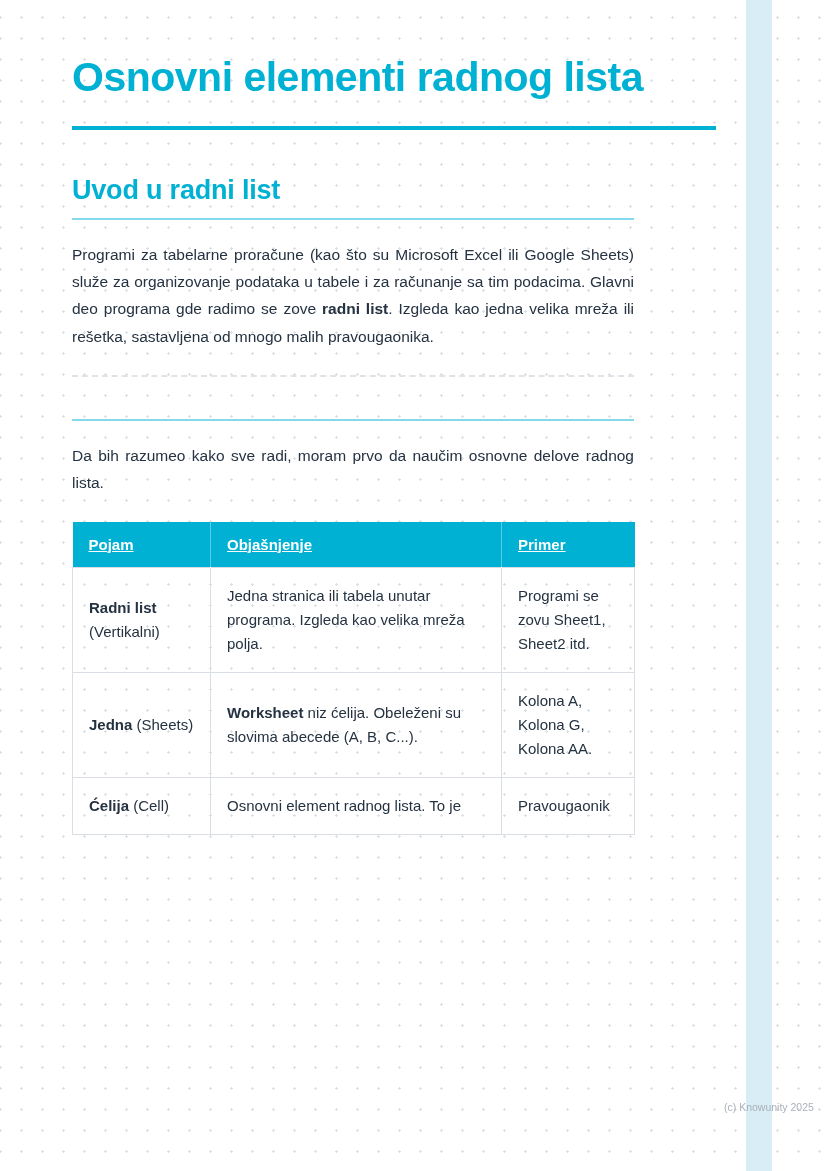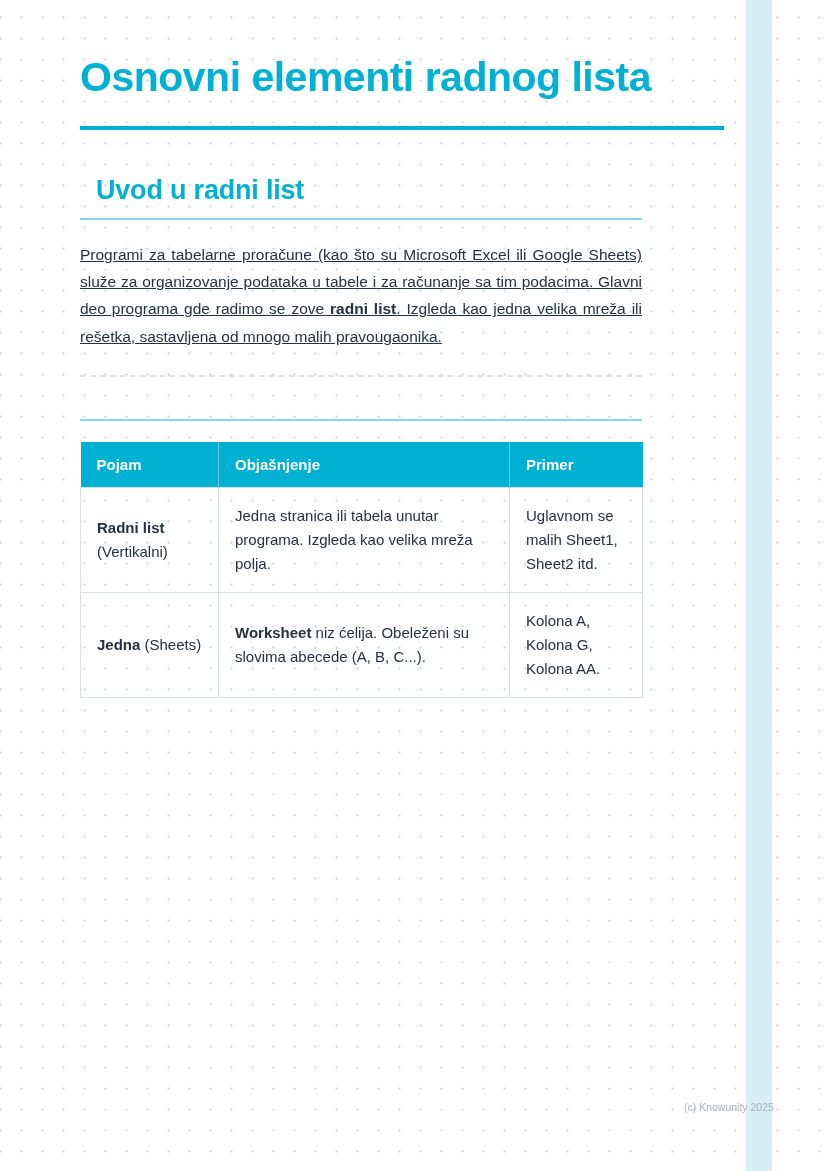--- a/index.html
+++ b/index.html
@@ -19,71 +19,71 @@
     background-color:#ffffff;
     background-image:radial-gradient(circle,#dbe0e5 1.1px,transparent 1.4px);
     background-size:21px 21px;
     background-position:11px 7px;
   }
   .stripe{
     position:absolute;left:746px;top:0;width:26px;height:1171px;
     background:var(--stripe);
   }
   .content{
-    position:absolute;left:80px;top:54px;width:562px;
+    position:absolute;left:72px;top:54px;width:562px;
   }
   h1.page-title{
     margin:0 0 24px 0;width:624px;
     font-size:41px;line-height:1.16;font-weight:bold;
     letter-spacing:-0.5px;color:var(--accent);
   }
   .title-rule{
     width:644px;height:4px;background:var(--accent);
     border:none;margin:0 0 44px 0;
   }
   h2.section-heading{
-    margin:0 0 12px 16px;
+    margin:0 0 12px 0;
     font-size:27px;line-height:1.2;font-weight:bold;
     letter-spacing:-0.2px;color:var(--accent);
   }
   .heading-rule{
     width:562px;height:2px;background:var(--accent-soft);
     border:none;margin:0 0 21px 0;
   }
   p.body-text{
     margin:0 0 25px 0;
     font-size:15.5px;line-height:1.76;
     text-align:justify;
-    text-decoration:underline;
   }
   hr.divider{
     border:none;border-top:2px dashed #e0e4e9;
     width:562px;margin:12px 0 42px 0;
   }
   table.concepts{
     border-collapse:collapse;table-layout:fixed;
     width:562px;font-size:15px;
   }
   table.concepts col.c1{width:138px;}
   table.concepts col.c2{width:291px;}
   table.concepts col.c3{width:133px;}
   table.concepts th{
     background:var(--accent);color:#ffffff;
     font-weight:bold;text-align:left;
     padding:14px 16px;font-size:15px;
     border:none;
+    text-decoration:underline;
   }
   table.concepts th + th{border-left:1px solid rgba(255,255,255,0.35);}
   table.concepts td{
     border:1px solid var(--border);
     padding:16px 16px;vertical-align:middle;
     line-height:1.6;background:transparent;
   }
   .footer{
-    position:absolute;left:684px;top:1101px;
+    position:absolute;left:724px;top:1101px;
     font-size:10.5px;color:var(--muted);
     white-space:nowrap;
   }
 </style>
 </head>
 <body>
 
 <div>
   <div class="stripe"></div>
 
@@ -95,44 +95,50 @@
     <section>
       <h2 class="section-heading">Uvod u radni list</h2>
       <div class="heading-rule"></div>
       <p class="body-text"><span>Programi za tabelarne proračune (kao što su Microsoft Excel ili Google Sheets) služe za organizovanje podataka u tabele i za računanje sa tim podacima. Glavni deo programa gde radimo se zove </span><strong>radni list</strong><span>. Izgleda kao jedna velika mreža ili rešetka, sastavljena od mnogo malih pravougaonika.</span></p>
     </section>
 
     <hr class="divider">
 
     <section>
       <div class="heading-rule"></div>
+      <p class="body-text">Da bih razumeo kako sve radi, moram prvo da naučim osnovne delove radnog lista.</p>
 
       <table class="concepts">
         <colgroup>
             <col class="c1">
             <col class="c2">
             <col class="c3">
           </colgroup>
         <thead>
           <tr>
             <th>Pojam</th>
             <th>Objašnjenje</th>
             <th>Primer</th>
           </tr>
         </thead>
         <tbody>
           <tr>
             <td><strong>Radni list</strong> <span>(Vertikalni)</span></td>
             <td><strong></strong><span>Jedna stranica ili tabela unutar programa. Izgleda kao velika mreža polja.</span></td>
-            <td>Uglavnom se malih Sheet1, Sheet2 itd.</td>
+            <td>Programi se zovu Sheet1, Sheet2 itd.</td>
           </tr>
           <tr>
             <td><strong>Jedna</strong> <span>(Sheets)</span></td>
             <td><strong>Worksheet</strong><span> niz ćelija. Obeleženi su slovima abecede (A, B, C...).</span></td>
             <td>Kolona A, Kolona G, Kolona AA.</td>
+          </tr>
+          <tr>
+            <td><strong>Ćelija</strong> <span>(Cell)</span></td>
+            <td><strong></strong><span>Osnovni element radnog lista. To je</span></td>
+            <td>Pravougaonik</td>
           </tr>
         </tbody>
       </table>
     </section>
 
   </div>
 
   <div class="footer">(c) Knowunity 2025</div>
 </div>
 

